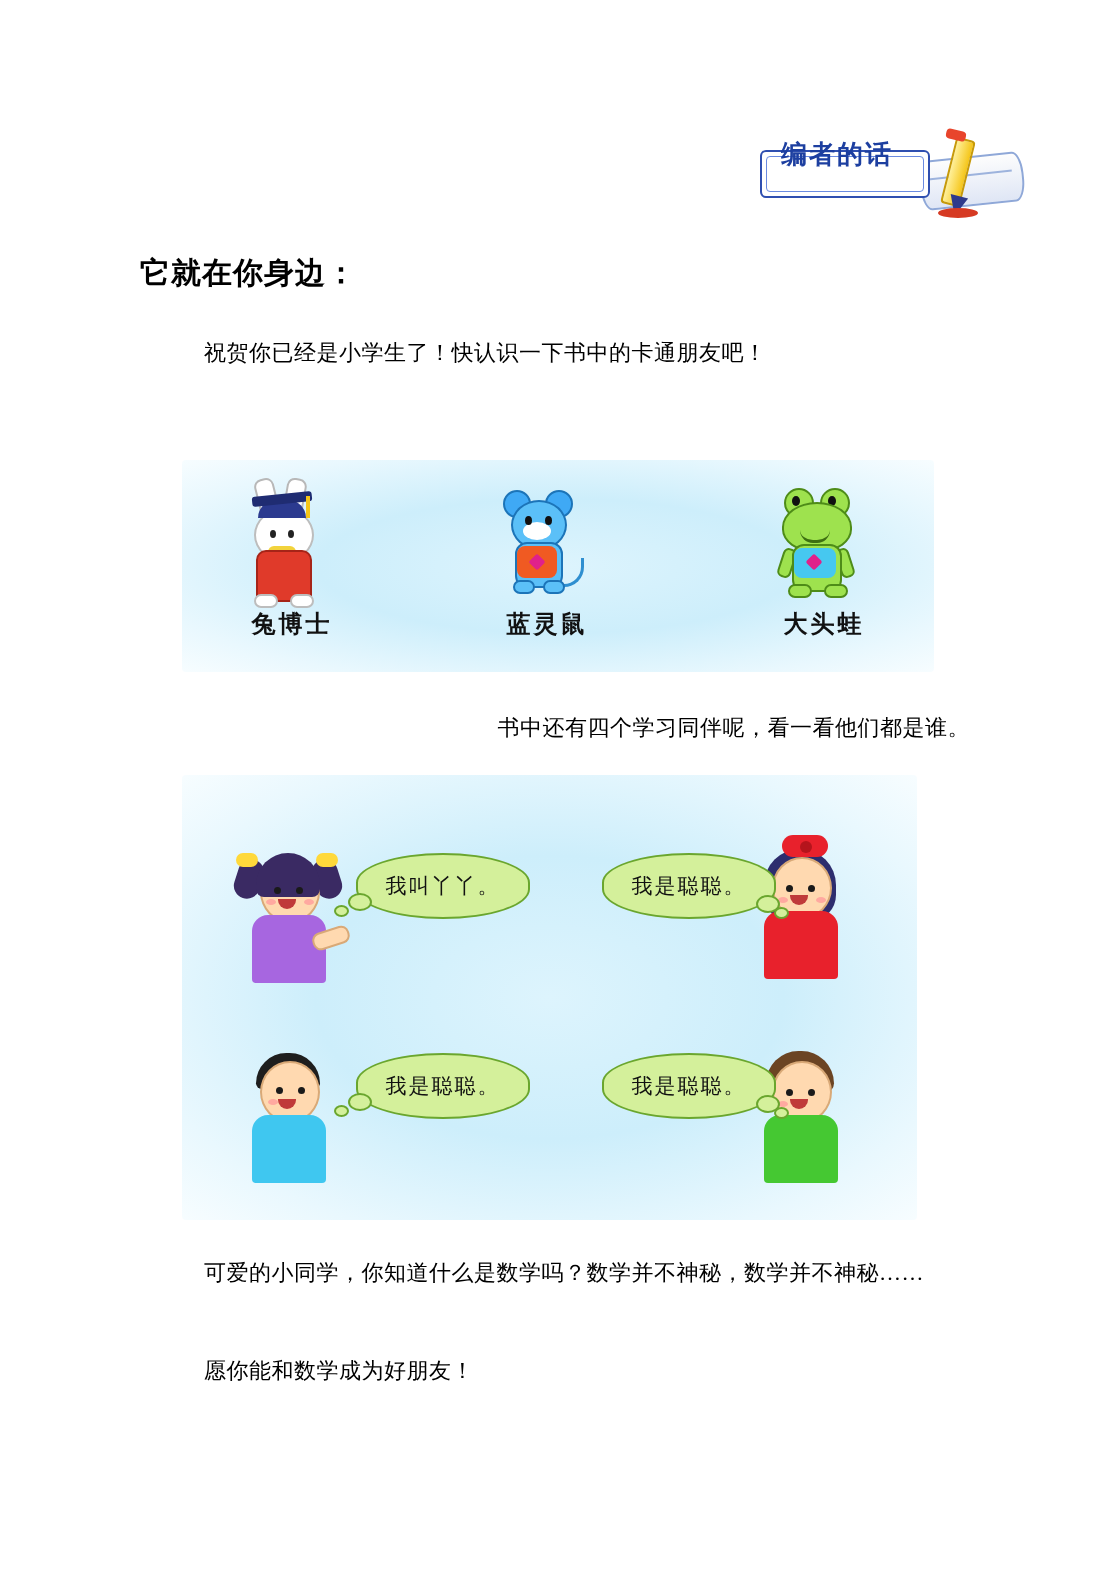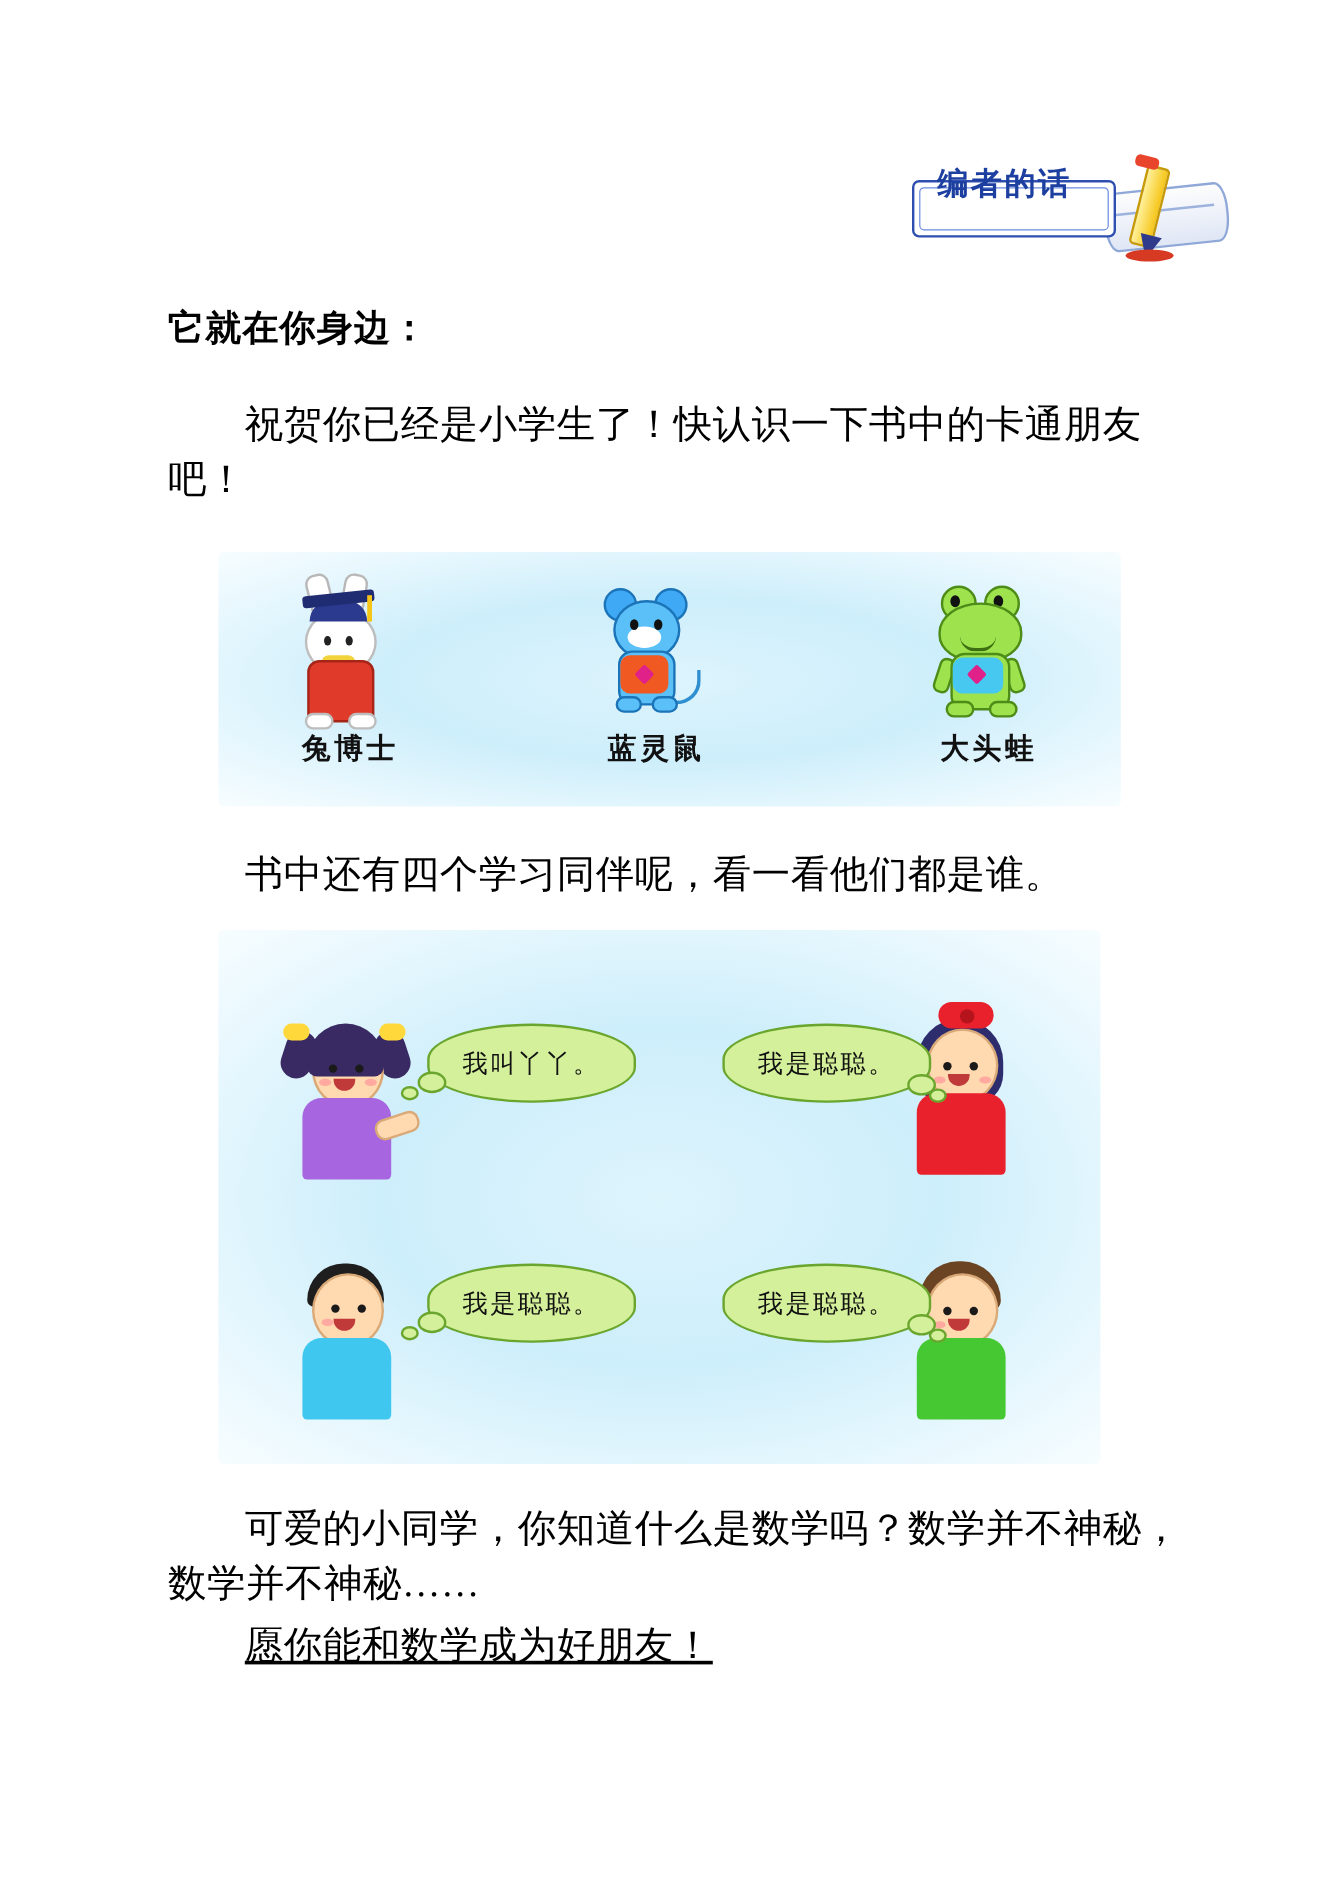--- a/index.html
+++ b/index.html
@@ -126,28 +126,28 @@
     position: absolute;
     left: 140px;
     top: 253px;
     font-family: "DejaVu Sans", sans-serif;
     font-weight: bold;
     font-size: 30px;
     letter-spacing: 1px;
   }
   .para {
     position: absolute;
-    font-size: 32px;
+    font-size: 22px;
     line-height: 46px;
     letter-spacing: 0.5px;
   }
   .para.p1 { left: 140px; top: 330px; width: 830px; text-indent: 64px; }
-  .para.p2 { left: 140px; top: 705px; width: 830px; text-indent: 64px; }
+  .para.p2 { left: 140px; top: 705px; width: 830px; text-indent: 64px; text-align: right; }
   .para.p3 { left: 140px; top: 1250px; width: 845px; text-indent: 64px; }
-  .para.p4 { left: 140px; top: 1348px; width: 830px; text-indent: 64px; text-decoration: underline; }
+  .para.p4 { left: 140px; top: 1348px; width: 830px; text-indent: 64px; }
 
   
   .panel {
     position: absolute;
     background: radial-gradient(ellipse at center, #ddf4fd 0%, #cdeefb 45%, #e9f8fe 80%, #f7fdff 100%);
     border-radius: 4px;
   }
   .panel-1 { left: 182px; top: 460px; width: 752px; height: 212px; text-decoration: underline; }
   .panel-2 { left: 182px; top: 775px; width: 735px; height: 445px; }
 

